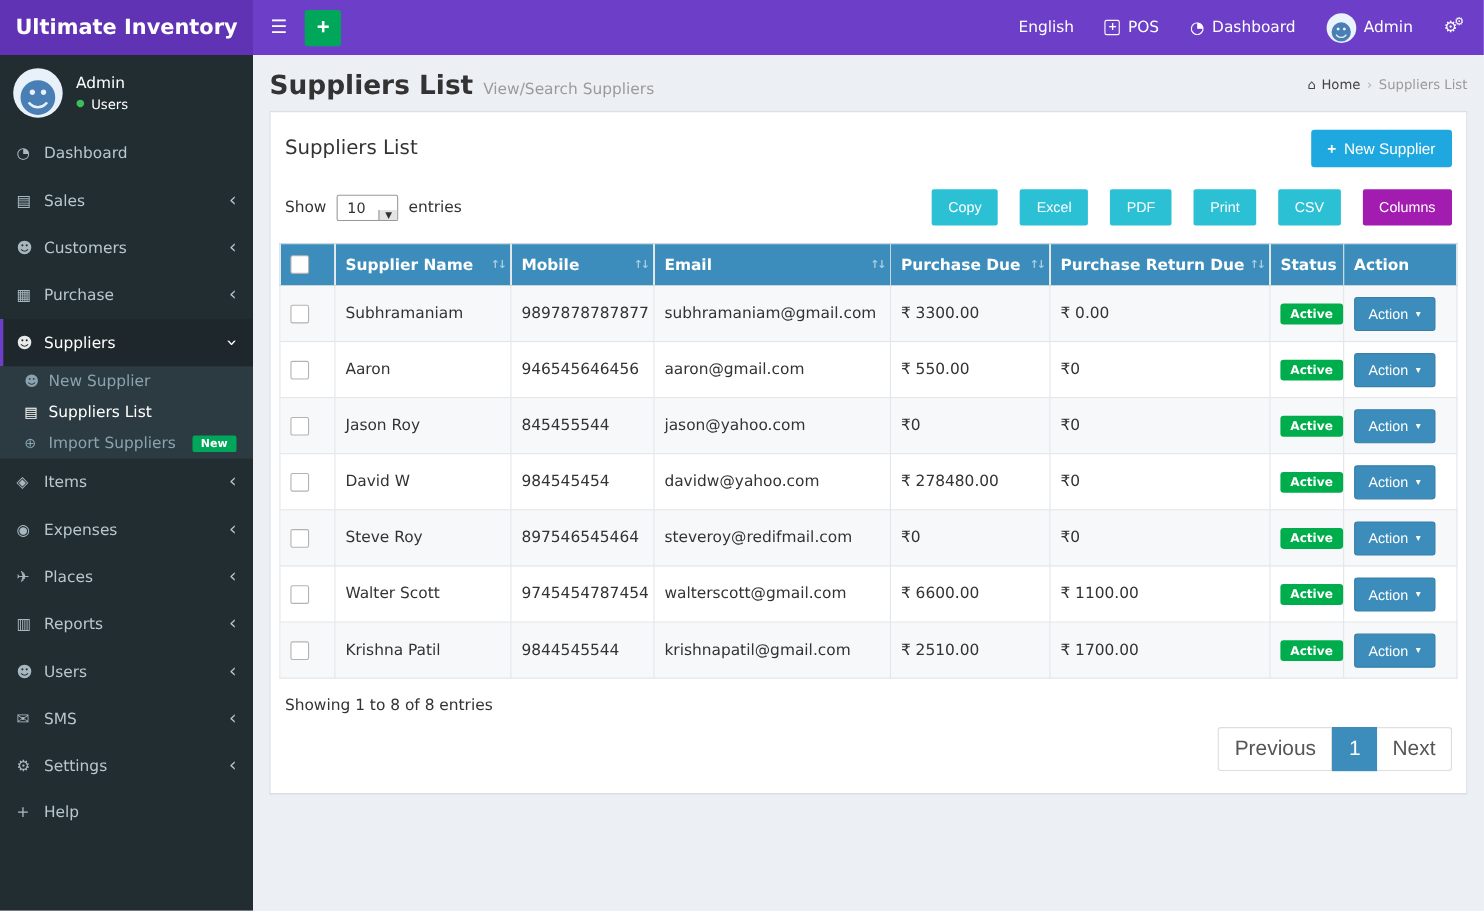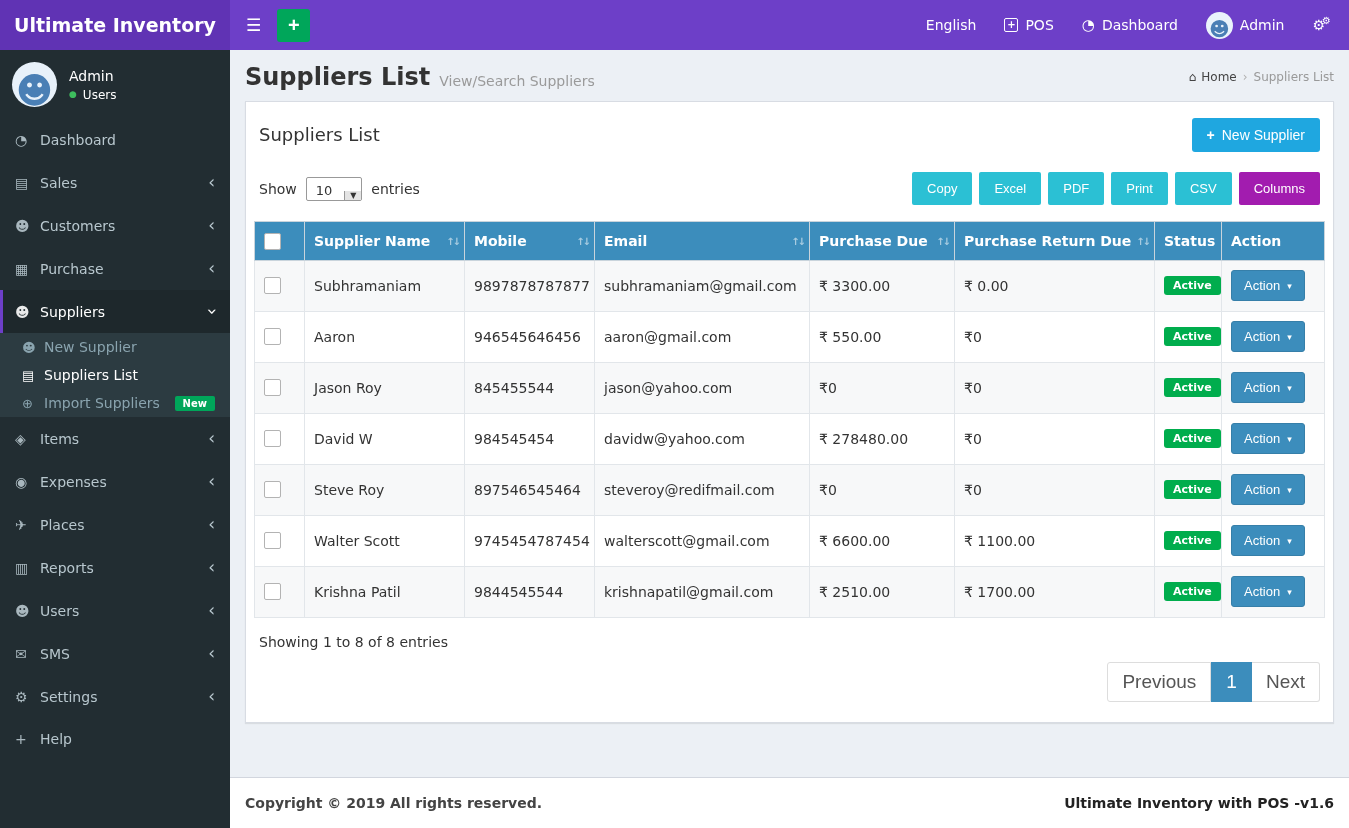--- a/index.html
+++ b/index.html
@@ -92,21 +92,21 @@
 
   .controls { display:flex; align-items:center; padding:4px 5px 16px; }
   .show-entries { display:flex; align-items:center; gap:9px; font-size:14px; color:#333; }
   .select-box { display:inline-flex; border:1px solid #999; border-radius:2px; height:24px; background:#fff; cursor:pointer;align-items:flex-end; }
   .select-value { padding:2px 12px 2px 9px; font-size:13px; display:flex; align-items:center; }
   .select-arrow {
     width:17px; background:#e4e4e4; border-left:1px solid #999;
     display:flex; align-items:center; justify-content:center; font-size:8px; color:#333;
   }
   .controls-right { margin-left:auto; display:flex; align-items:center; }
-  .export-group { display:flex; gap:7px; }
+  .export-group { display:flex; gap:20px; }
   .btn-export {
     background:var(--export-teal,#2bc0d4); border:none; color:#fff; font-size:13px;
     padding:9px 15px; border-radius:2px; cursor:pointer;
   }
   .btn-export.columns { background:#a21caf; }
   .search-wrap { display:flex; align-items:center; gap:6px; margin-left:4px; }
   .search-label { font-weight:bold; font-size:14px; }
   .search-input { width:172px; height:31px; border:1px solid #ccc; border-radius:3px; padding:4px 8px; font-size:13px; outline:none; }
 
   
@@ -468,18 +468,14 @@
       </table>
 
       <div class="summary">Showing 1 to 8 of 8 entries</div>
       <div class="pagination-row">
         <button class="page-btn prev">Previous</button>
         <button class="page-btn active">1</button>
         <button class="page-btn next">Next</button>
       </div>
     </div>
 
-    <footer class="footer">
-      <span class="footer-left">Copyright © 2019 All rights reserved.</span>
-      <span class="footer-right">Ultimate Inventory with POS -v1.6</span>
-    </footer>
   </main>
 </div>
 
 </body></html>

